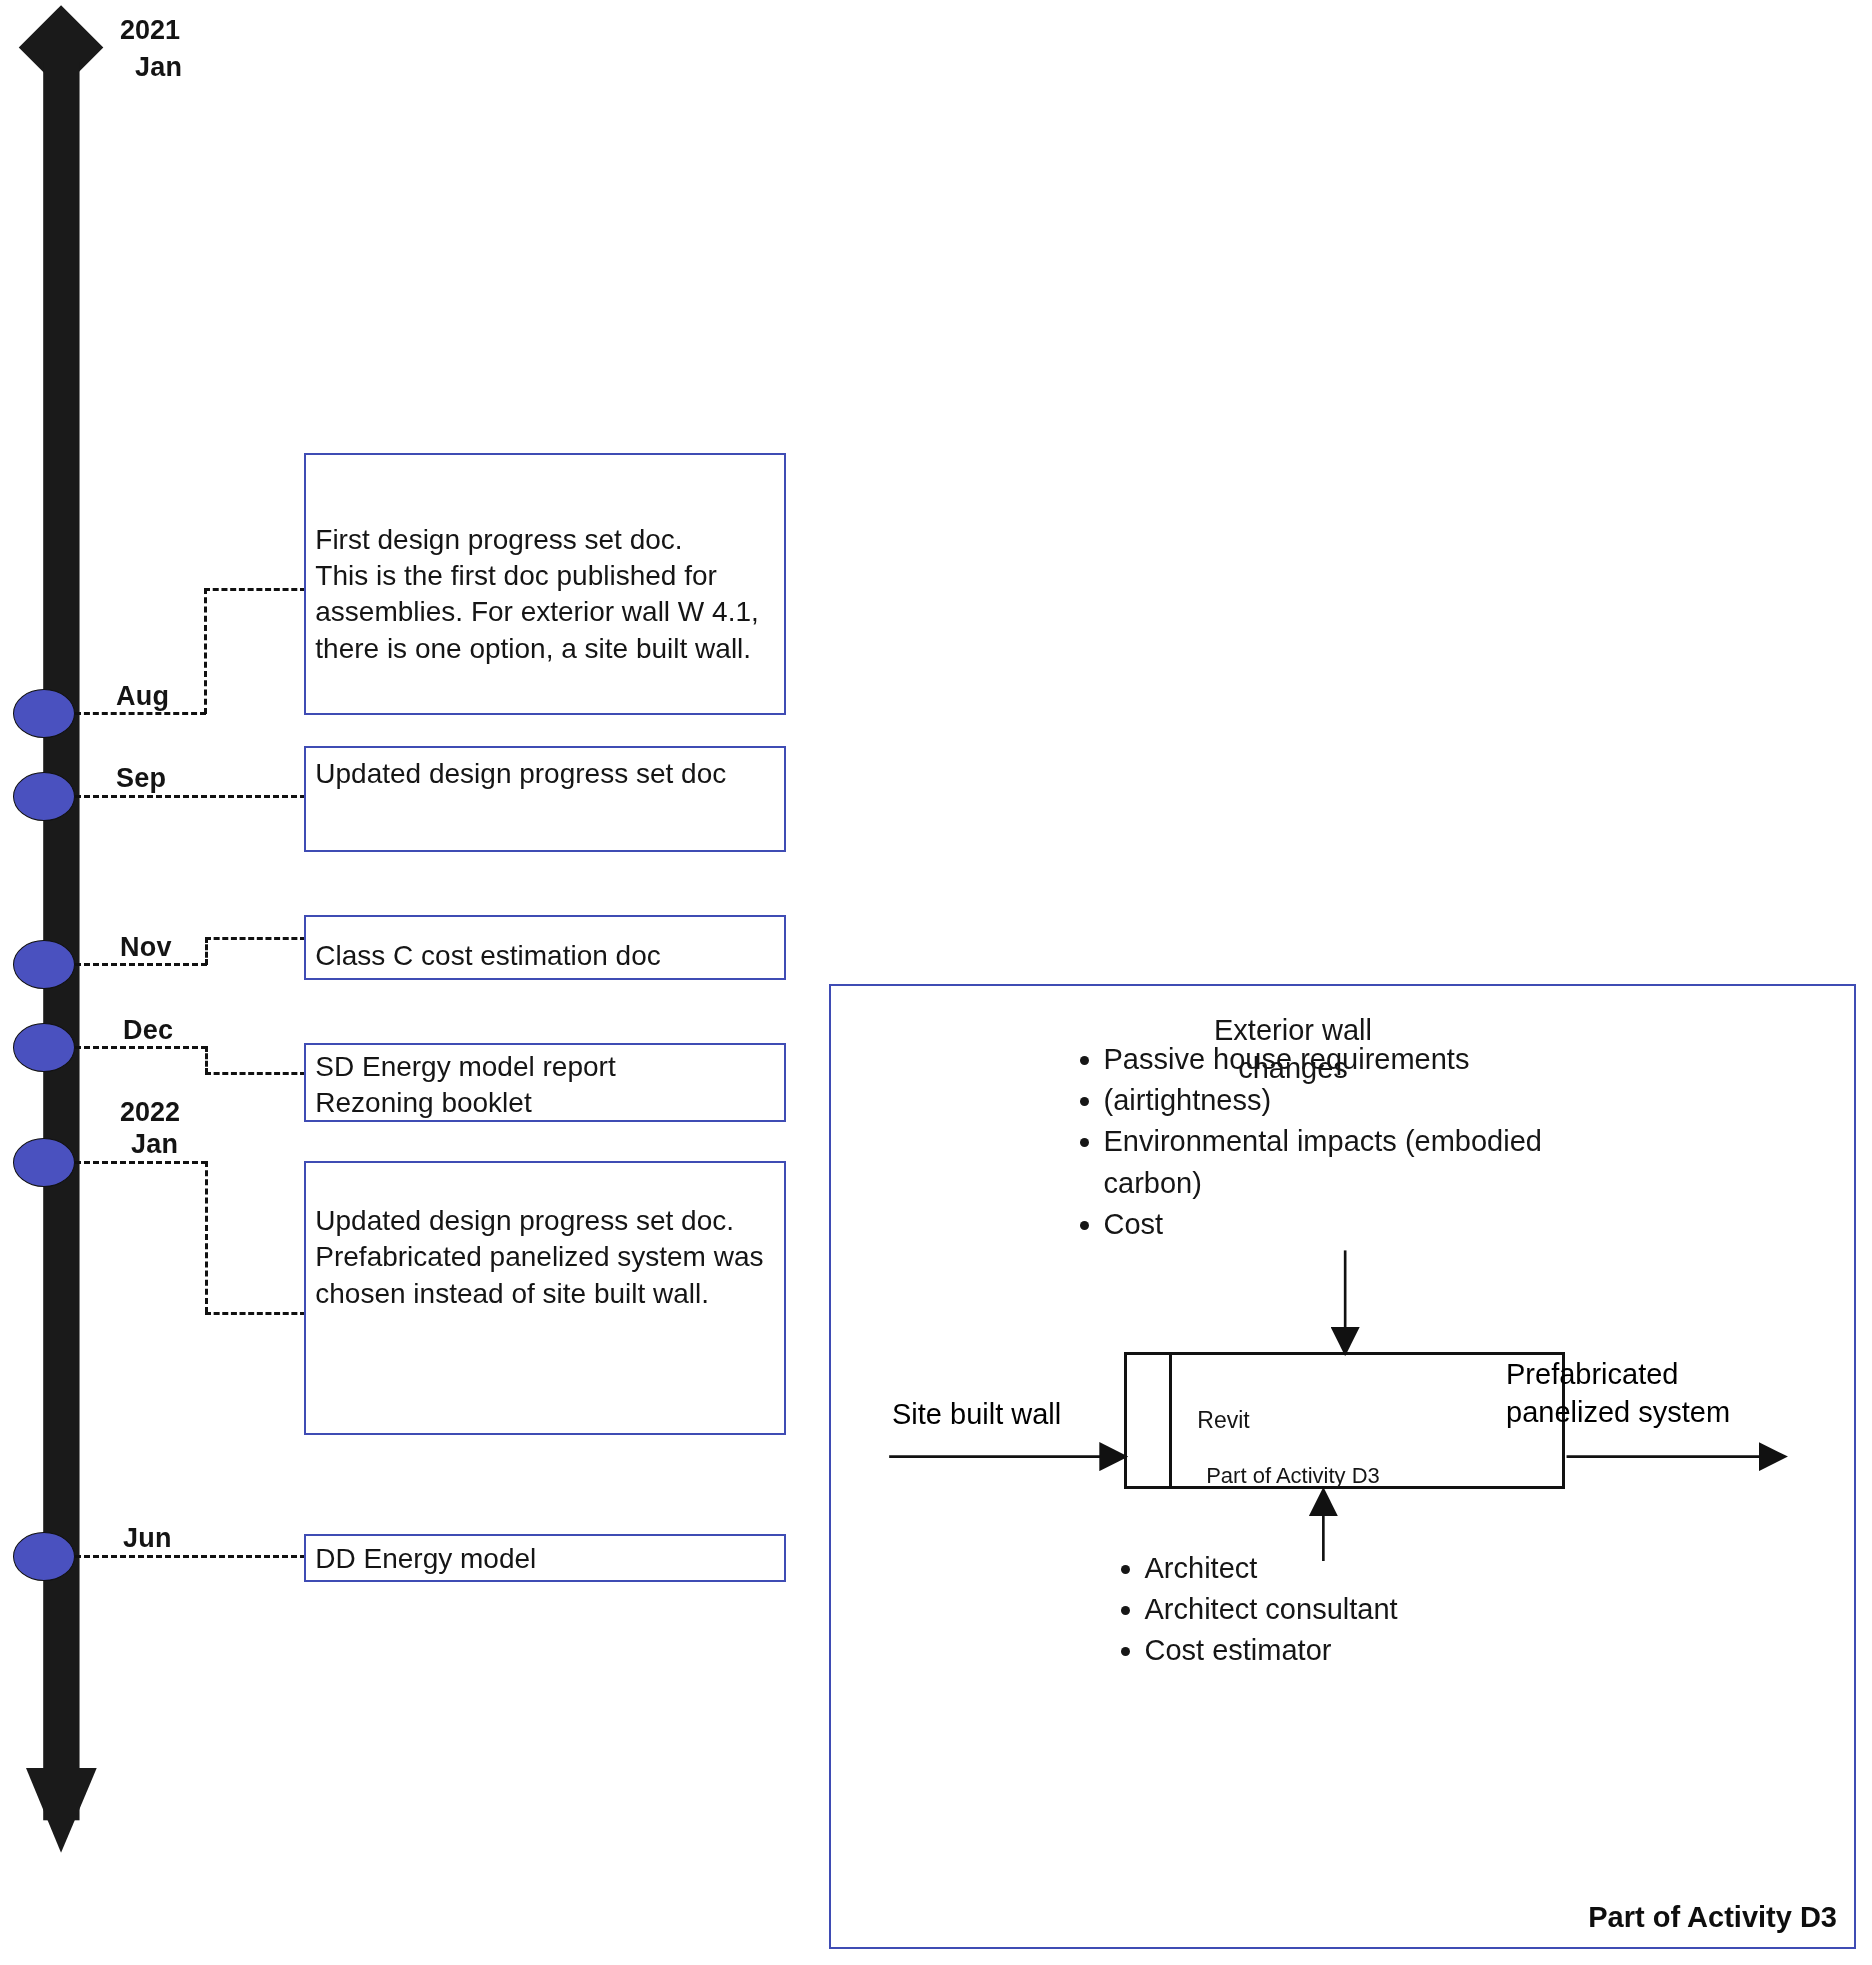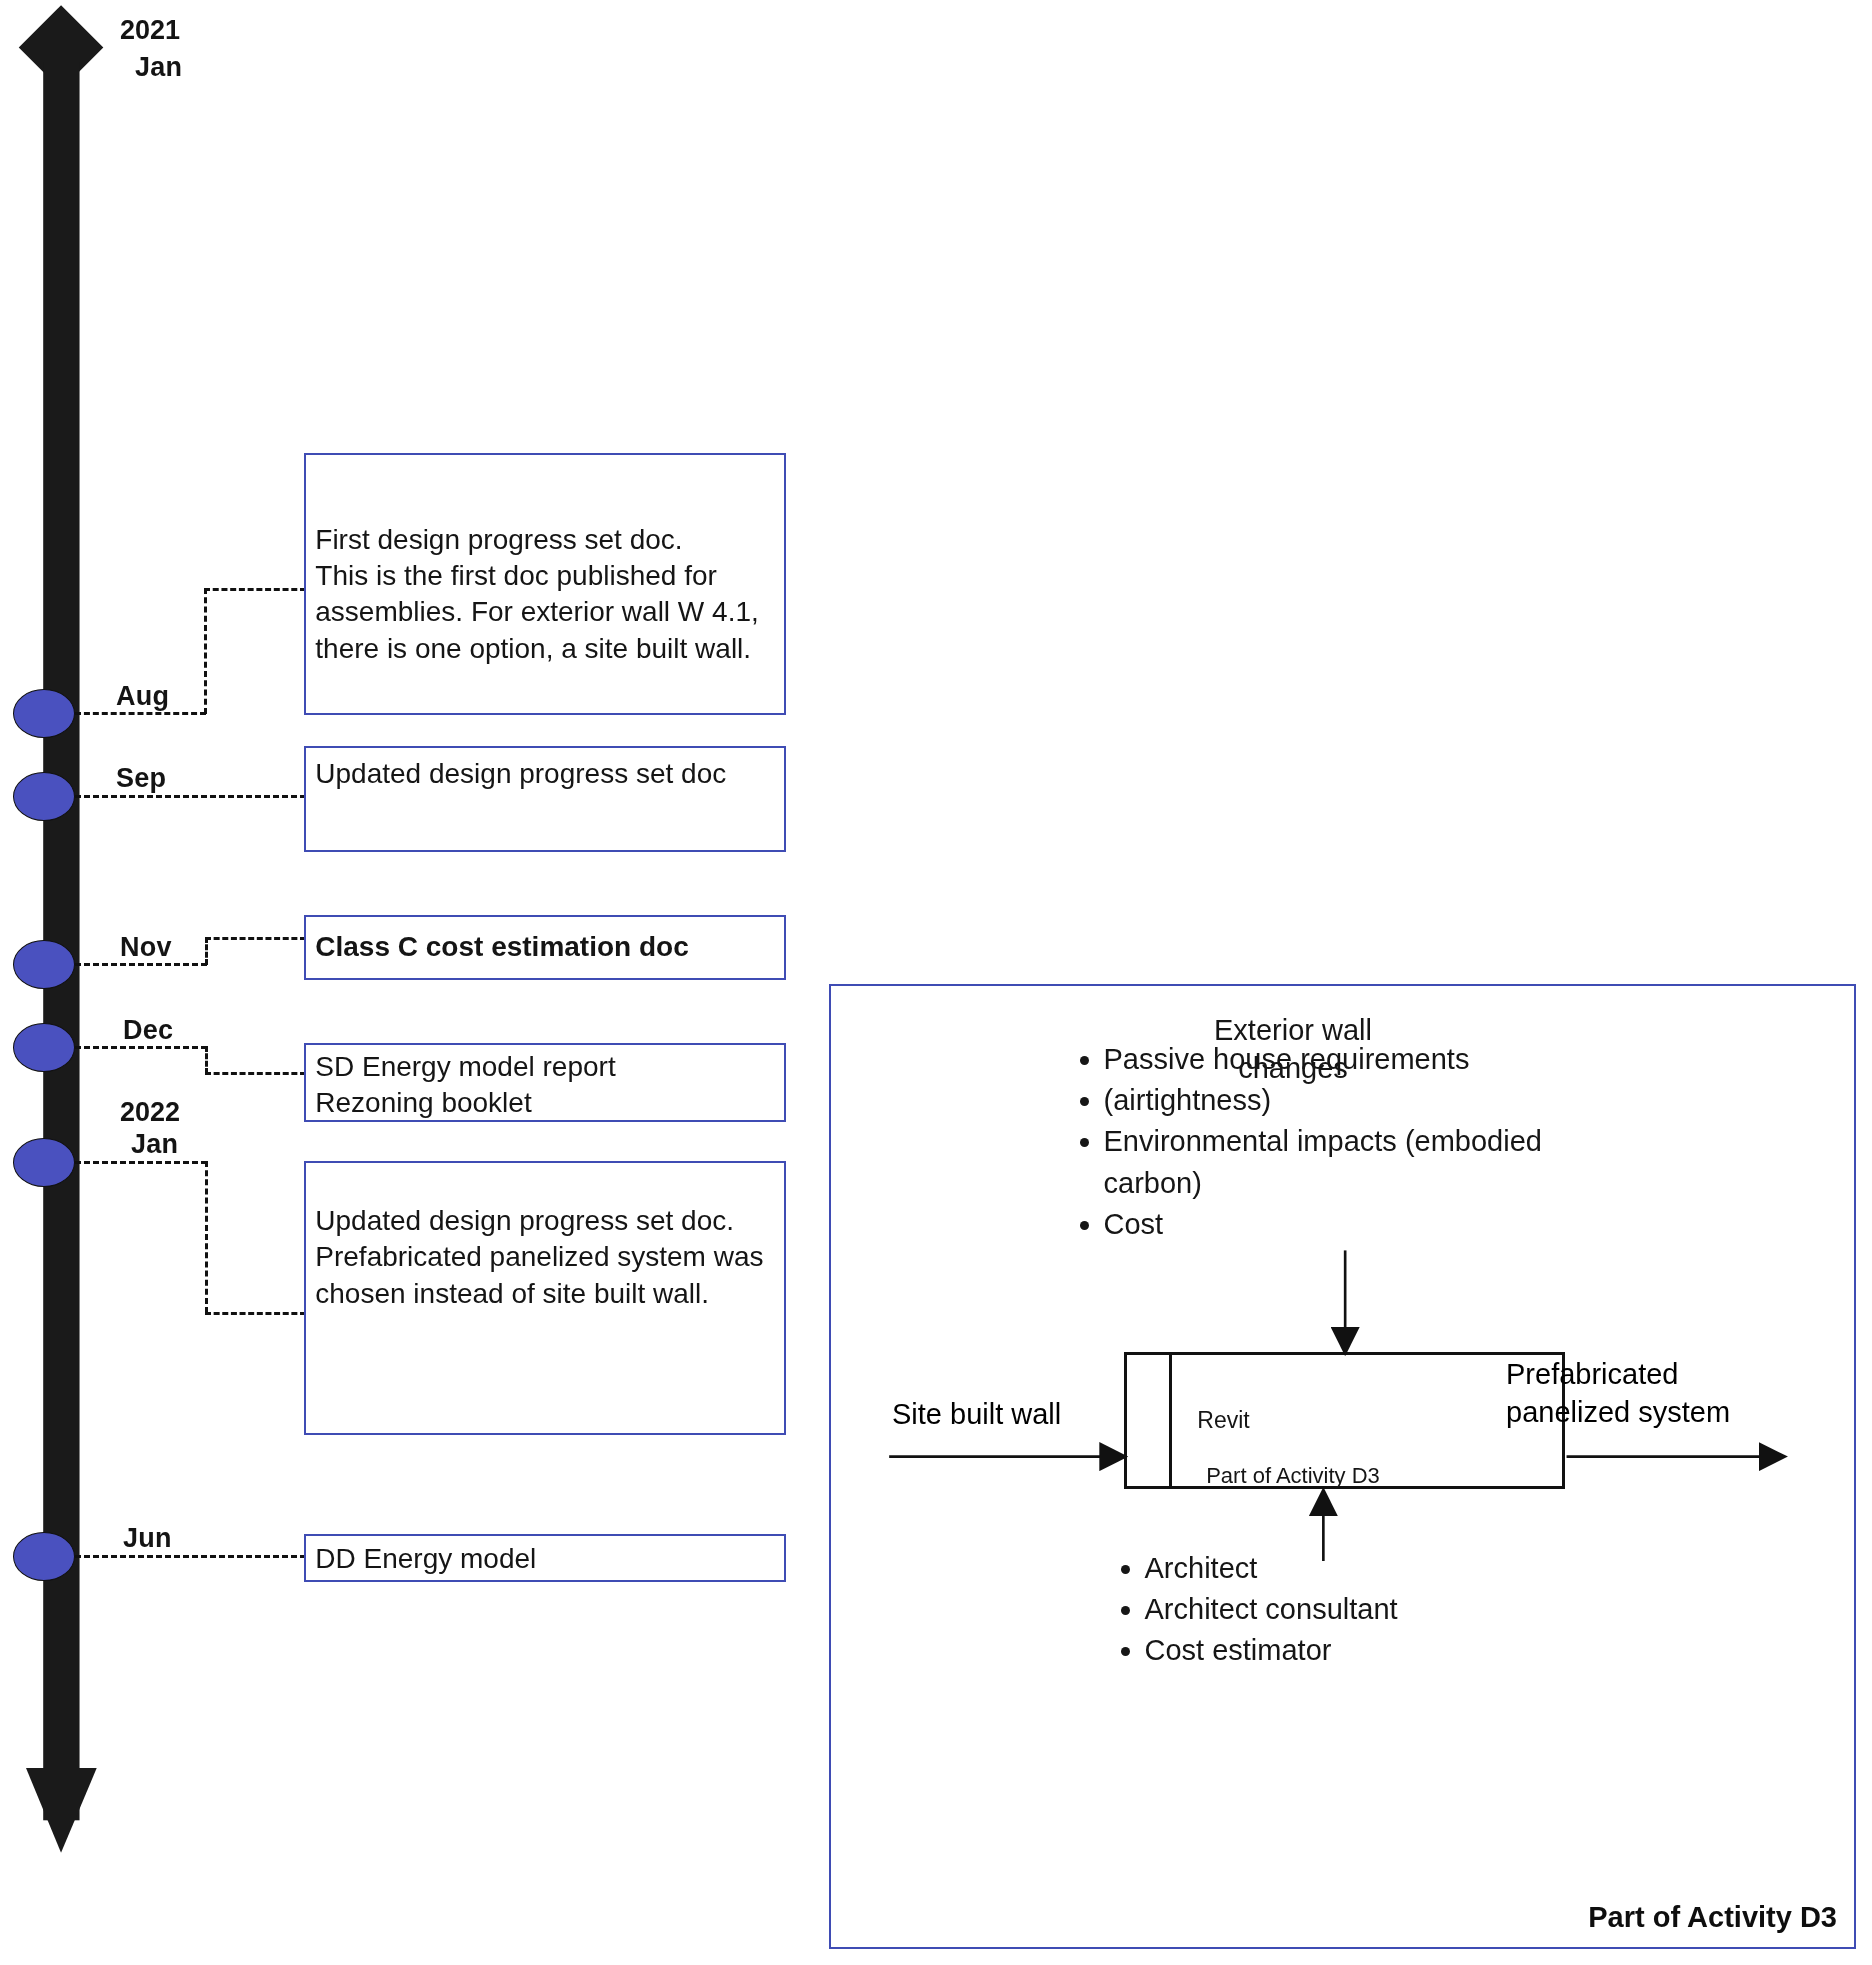--- a/index.html
+++ b/index.html
@@ -98,21 +98,21 @@
   <div class="callout" style="left:304px;top:453px;width:482px;height:262px;">
     <div class="ct" style="top:18.5px;margin-top:48px;">First design progress set doc.
 This is the first doc published for assemblies. For exterior wall W 4.1, there is one option, a site built wall.</div>
   </div>
 
   <div class="callout" style="left:304px;top:746px;width:482px;height:106px;">
     <div class="ct" style="top:8px;">Updated design progress set doc</div>
   </div>
 
   <div class="callout" style="left:304px;top:915px;width:482px;height:65px;">
-    <div class="ct" style="top:12px;font-weight:bold;">Class C cost estimation doc</div>
+    <div class="ct" style="top:21px;">Class C cost estimation doc</div>
   </div>
 
   <div class="callout" style="left:304px;top:1043px;width:482px;height:79px;">
     <div class="ct" style="top:4px;">SD Energy model report
 Rezoning booklet</div>
   </div>
 
   <div class="callout" style="left:304px;top:1161px;width:482px;height:274px;">
     <div class="ct" style="top:40px;">Updated design progress set doc.
 Prefabricated panelized system was chosen instead of site built wall.</div>

